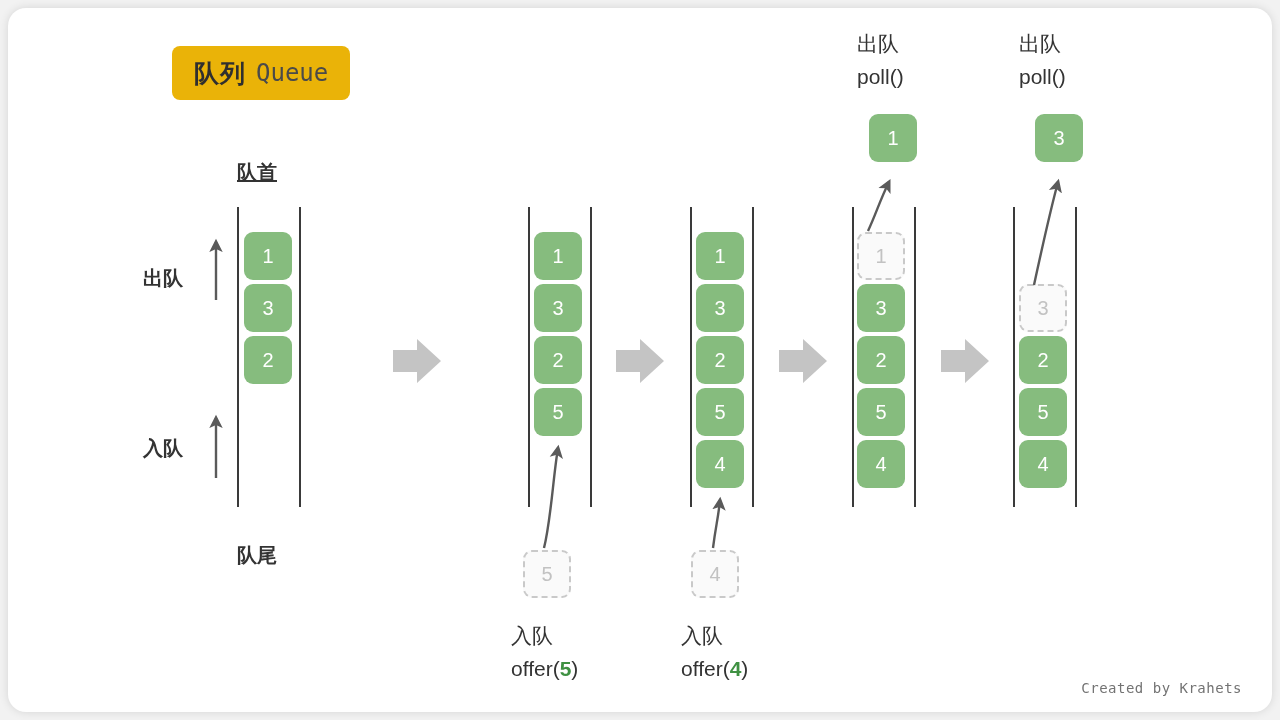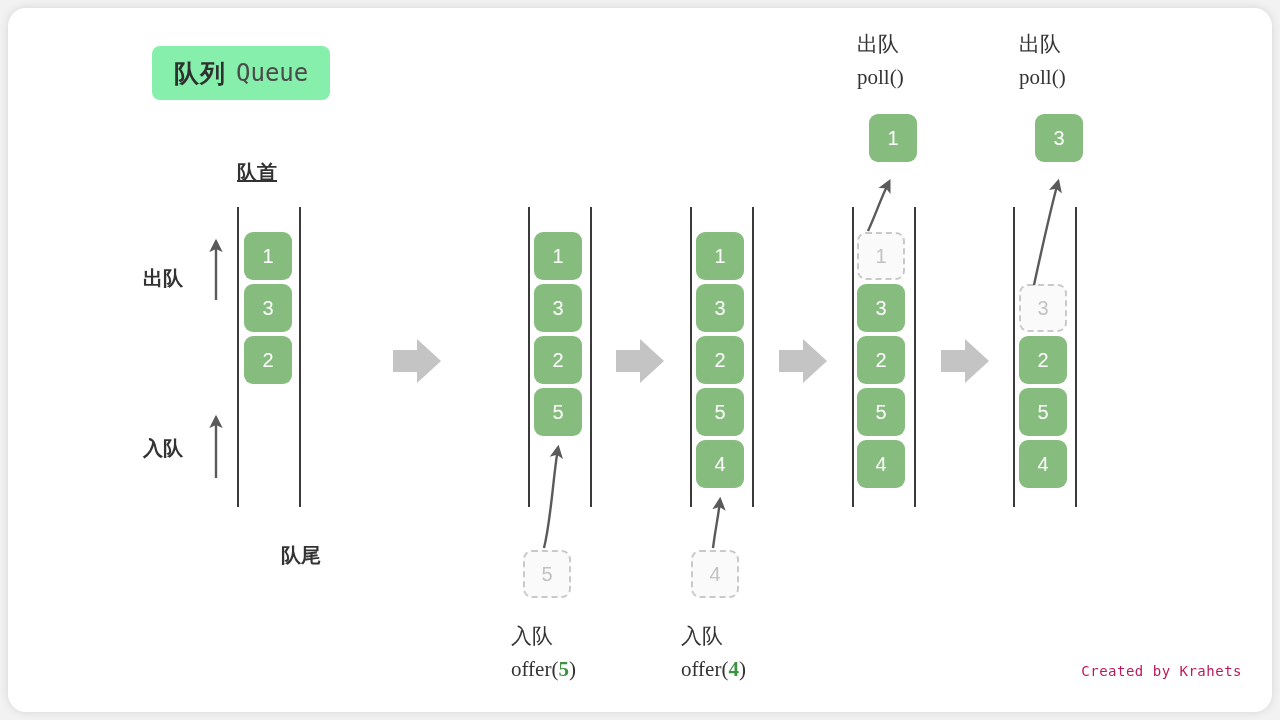--- a/index.html
+++ b/index.html
@@ -27,28 +27,28 @@
     height: 704px;
     background: #ffffff;
     border-radius: 18px;
     box-shadow: 0 0 10px rgba(0,0,0,0.12);
   }
   .abs { position: absolute; }
 
   
   .title-badge {
     position: absolute;
-    left: 152px;
+    left: 172px;
     top: 46px;
     height: 54px;
     padding: 0 22px;
     display: flex;
     align-items: center;
     gap: 10px;
-    background: #86efac;
+    background: #eab308;
     border-radius: 8px;
     justify-content: center;
   }
   .title-cn {
     font-size: 25px;
     font-weight: bold;
     color: #2f2f2f;
     letter-spacing: 1px;
   }
   .title-en {
@@ -68,21 +68,21 @@
     position: absolute;
     text-align: left;
     white-space: nowrap;
   }
   .op-cn {
     font-size: 21px;
     color: #333333;
     line-height: 1.55;
   }
   .op-code {
-    font-family: Liberation Serif, serif;
+    font-family: Liberation Sans, sans-serif;
     font-size: 21px;
     color: #333333;
     line-height: 1.55;
   }
   .arg { color: #3f9142; font-weight: bold; }
 
   
   .rail {
     position: absolute;
     width: 1.5px;
@@ -105,24 +105,24 @@
   }
   .box.ghost {
     background: #fafafa;
     border: 2px dashed #c9c9c9;
     color: #c2c2c2;
   }
 
   .watermark {
     position: absolute;
     right: 38px;
-    bottom: 41px;
+    bottom: 24px;
     font-family: "DejaVu Sans Mono", "Liberation Mono", monospace;
     font-size: 14px;
-    color: #be185d;
+    color: #737373;
     letter-spacing: 0.5px;
   }
 
   svg.overlay {
     position: absolute;
     left: 0; top: 0;
     width: 1280px;
     height: 720px;
     pointer-events: none;
   }
@@ -132,21 +132,21 @@
 
 <div id="canvas">
   <div class="card"></div>
 
   <div class="title-badge">
     <span class="title-cn">队列</span>
     <span class="title-en">Queue</span>
   </div>
 
   <div class="cjk-bold abs" style="left:237px; top:159px;text-decoration:underline;">队首</div>
-  <div class="cjk-bold abs" style="left:237px; top:542px;margin-left:44px;">队尾</div>
+  <div class="cjk-bold abs" style="left:237px; top:542px;">队尾</div>
 
   <div class="cjk-bold abs" style="left:143px; top:265px;">出队</div>
   <div class="cjk-bold abs" style="left:143px; top:435px;">入队</div>
 
   <div>
     <div class="rail" style="left:237px; top:207px; height:300px;"></div>
     <div class="rail" style="left:299px; top:207px; height:300px;"></div>
     <div class="box" style="left:244px; top:232px;">1</div>
     <div class="box" style="left:244px; top:284px;">3</div>
     <div class="box" style="left:244px; top:336px;">2</div>

